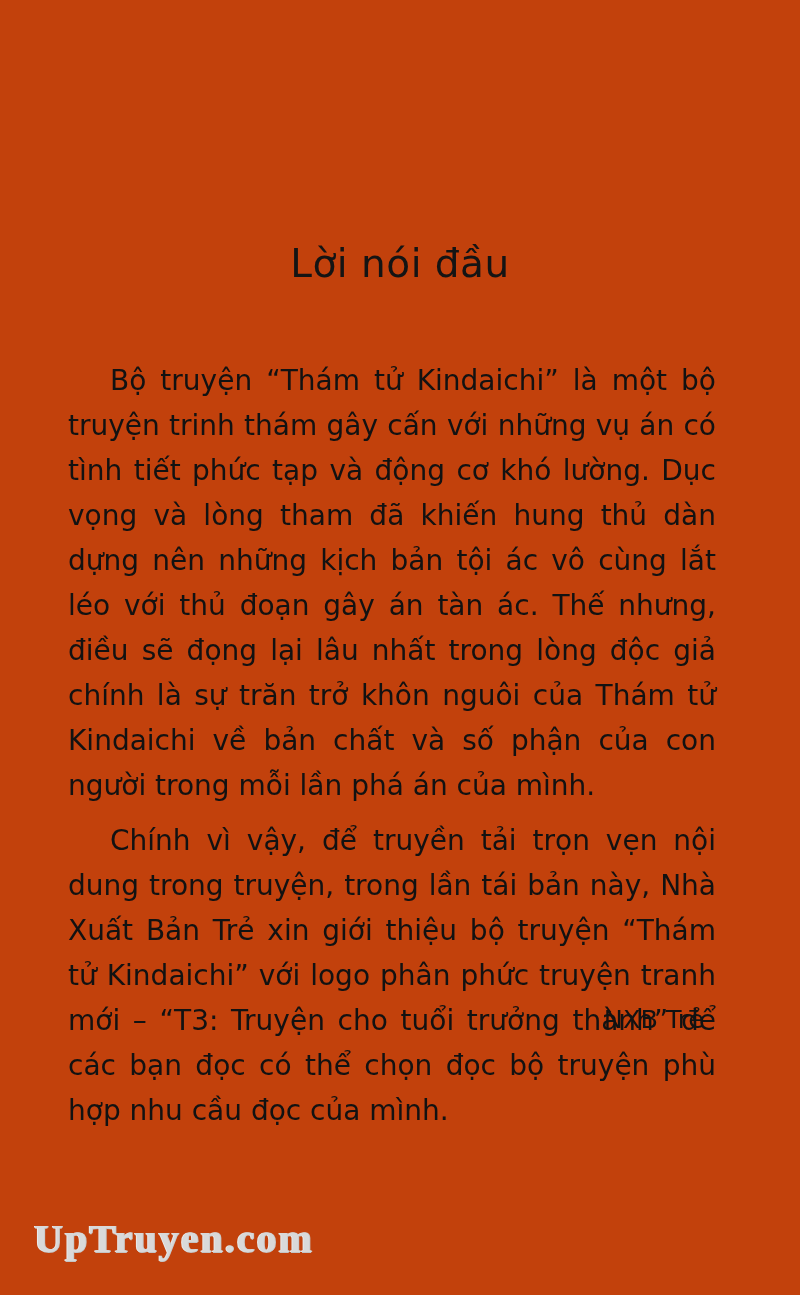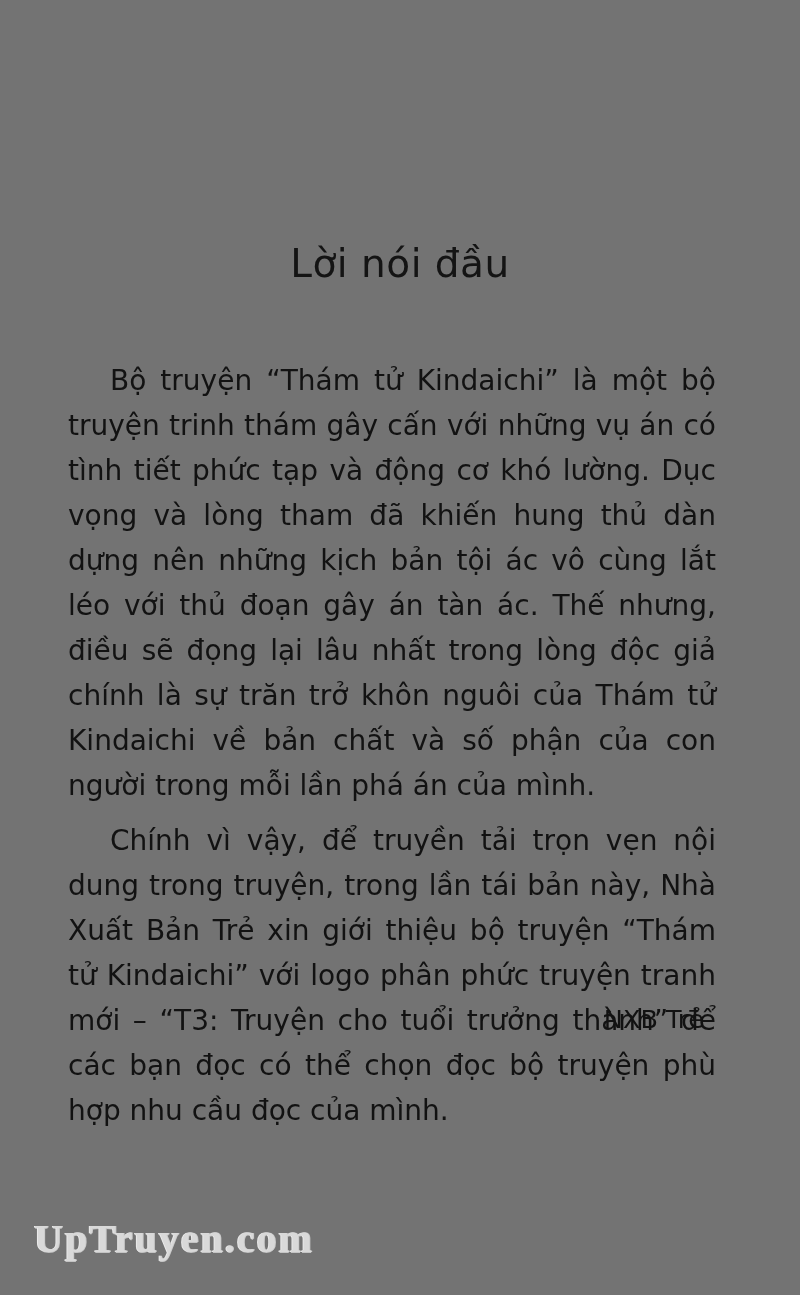--- a/index.html
+++ b/index.html
@@ -12,21 +12,21 @@
     background: #ffffff;
     font-family: "DejaVu Sans", sans-serif;
     overflow: hidden;
     position: relative;
   }
 
   .page {
     position: relative;
     width: 800px;
     height: 1295px;
-    background: #737373;
+    background: #c2410c;
     box-sizing: border-box;
   }
 
   .page-title {
     position: absolute;
     top: 215px;
     left: 0;
     width: 800px;
     text-align: center;
     font-family: "DejaVu Sans", sans-serif;

